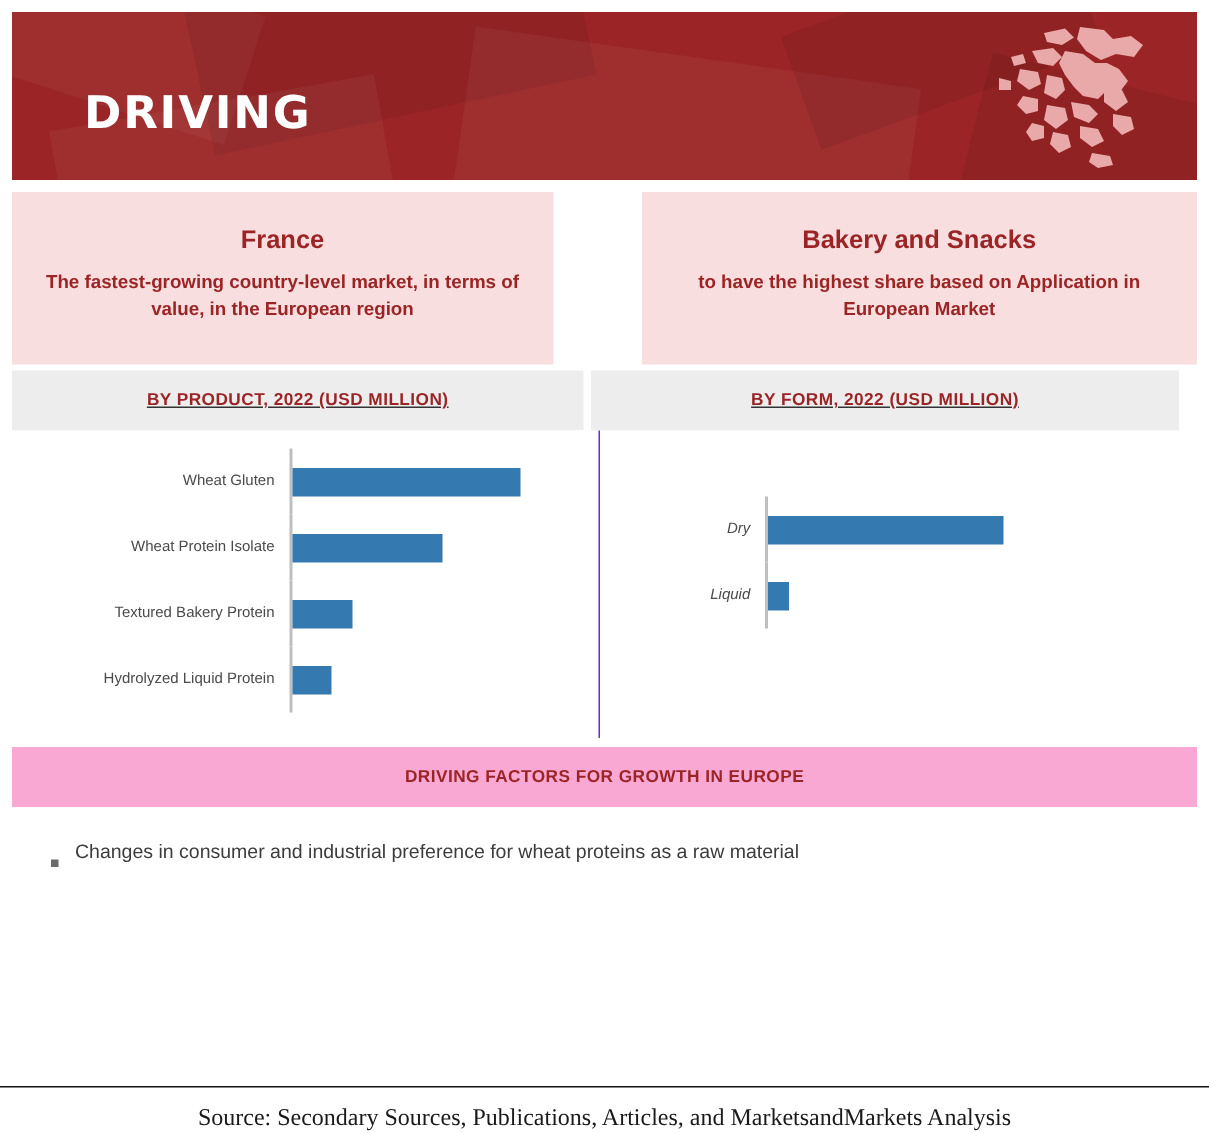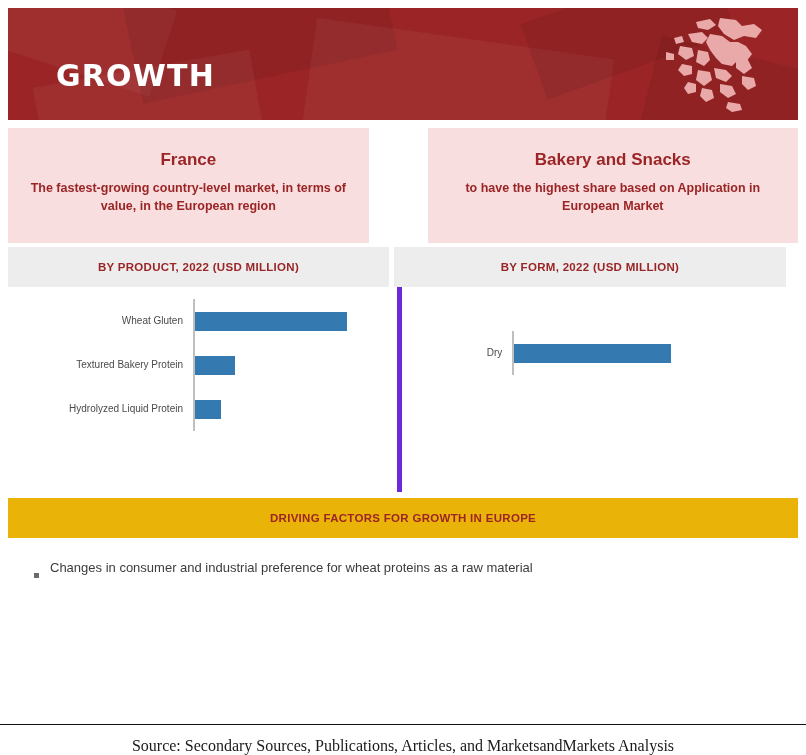--- a/index.html
+++ b/index.html
@@ -77,20 +77,21 @@
     color: #9b2526;
     font-size: 12.5px;
     font-weight: bold;
     line-height: 1.45;
   }
   
   .chart-heads {
     display: flex;
     margin: 4px 20px 0 8px;
     gap: 5px;
+    text-decoration: underline;
   }
   .chart-head {
     background: #ededed;
     flex: 1 1 0;
     text-align: center;
     color: #9b2526;
     font-weight: bold;
     font-size: 11.5px;
     letter-spacing: 0.3px;
     padding: 14px 6px;
@@ -106,21 +107,22 @@
   }
   .chart-panel {
     flex: 1 1 0;
     position: relative;
     box-sizing: border-box;
     padding-top: 12px;
     background: #ffffff;
   }
   .chart-panel.right {
     flex: 1.03 1 0;
-    border-left: 5px solid #6d28d9;
+    border-left: 1px solid #6d28d9;
+    font-style: italic;
   }
   .bar-row {
     display: flex;
     align-items: center;
     height: 44px;
   }
   .bar-label {
     width: 185px;
     text-align: right;
     padding-right: 10px;
@@ -138,21 +140,21 @@
     display: flex;
     align-items: center;
   }
   .bar {
     height: 19px;
     background: #3579b1;
   }
   
   .driving-head {
     margin: 6px 8px 0 8px;
-    background: #eab308;
+    background: #f9a8d4;
     text-align: center;
     color: #9b2526;
     font-weight: bold;
     font-size: 11.5px;
     letter-spacing: 0.3px;
     padding: 14px 1px;
   }
   .factors {
     margin: 14px 8px 0 8px;
     padding: 6px 26px 0 26px;
@@ -200,21 +202,21 @@
 <div id="page">
 
   <div class="banner">
     <div class="facet" style="left:-40px; top:-30px; width:200px; height:90px; transform:rotate(18deg);"></div>
     <div class="facet dark" style="left:120px; top:-50px; width:260px; height:120px; transform:rotate(-12deg);"></div>
     <div class="facet" style="left:300px; top:30px; width:300px; height:110px; transform:rotate(8deg);"></div>
     <div class="facet dark" style="left:520px; top:-20px; width:200px; height:80px; transform:rotate(-20deg);"></div>
     <div class="facet" style="left:30px; top:60px; width:220px; height:80px; transform:rotate(-10deg);"></div>
     <div class="facet dark" style="left:640px; top:50px; width:200px; height:90px; transform:rotate(14deg);"></div>
 
-    <div class="banner-title">GROWTH</div>
+    <div class="banner-title">DRIVING</div>
 
     <svg class="europe-map" viewBox="0 0 110 98">
       <g fill="#eaa9a9">
         <path d="M38 6 L52 3 L58 9 L50 14 L40 12 Z"></path>
         <path d="M62 2 L78 4 L84 10 L96 8 L104 14 L98 22 L86 20 L76 24 L66 18 L60 10 Z"></path>
         <path d="M30 18 L44 16 L50 22 L44 28 L34 26 Z"></path>
         <path d="M52 18 L64 20 L72 26 L80 26 L88 30 L94 38 L88 46 L80 44 L74 50 L64 48 L58 42 L52 34 L48 26 Z"></path>
         <path d="M22 30 L34 32 L36 40 L28 44 L20 38 Z"></path>
         <path d="M40 34 L50 36 L52 44 L46 50 L38 46 Z"></path>
         <path d="M56 52 L68 54 L74 60 L68 66 L58 62 Z"></path>
@@ -251,39 +253,51 @@
   <div class="charts">
 
     <div class="chart-panel left">
       <div class="bar-row">
         <div class="bar-label">Wheat Gluten</div>
         <div class="bar-track">
           <div class="bar" style="width:152px"></div>
         </div>
       </div>
       <div class="bar-row">
+        <div class="bar-label">Wheat Protein Isolate</div>
+        <div class="bar-track">
+          <div class="bar" style="width:100px"></div>
+        </div>
+      </div>
+      <div class="bar-row">
         <div class="bar-label">Textured Bakery Protein</div>
         <div class="bar-track">
           <div class="bar" style="width:40px"></div>
         </div>
       </div>
       <div class="bar-row">
         <div class="bar-label">Hydrolyzed Liquid Protein</div>
         <div class="bar-track">
           <div class="bar" style="width:26px"></div>
         </div>
       </div>
     </div>
 
     <div class="chart-panel right">
       <div style="height:32px"></div>
       <div class="bar-row">
         <div class="bar-label">Dry</div>
         <div class="bar-track">
           <div class="bar" style="width:157px"></div>
+        </div>
+      </div>
+      <div class="bar-row">
+        <div class="bar-label">Liquid</div>
+        <div class="bar-track">
+          <div class="bar" style="width:14px"></div>
         </div>
       </div>
     </div>
 
   </div>
 
   <div class="driving-head">DRIVING FACTORS FOR GROWTH IN EUROPE</div>
 
   <div class="factors">
     <div class="factor">

